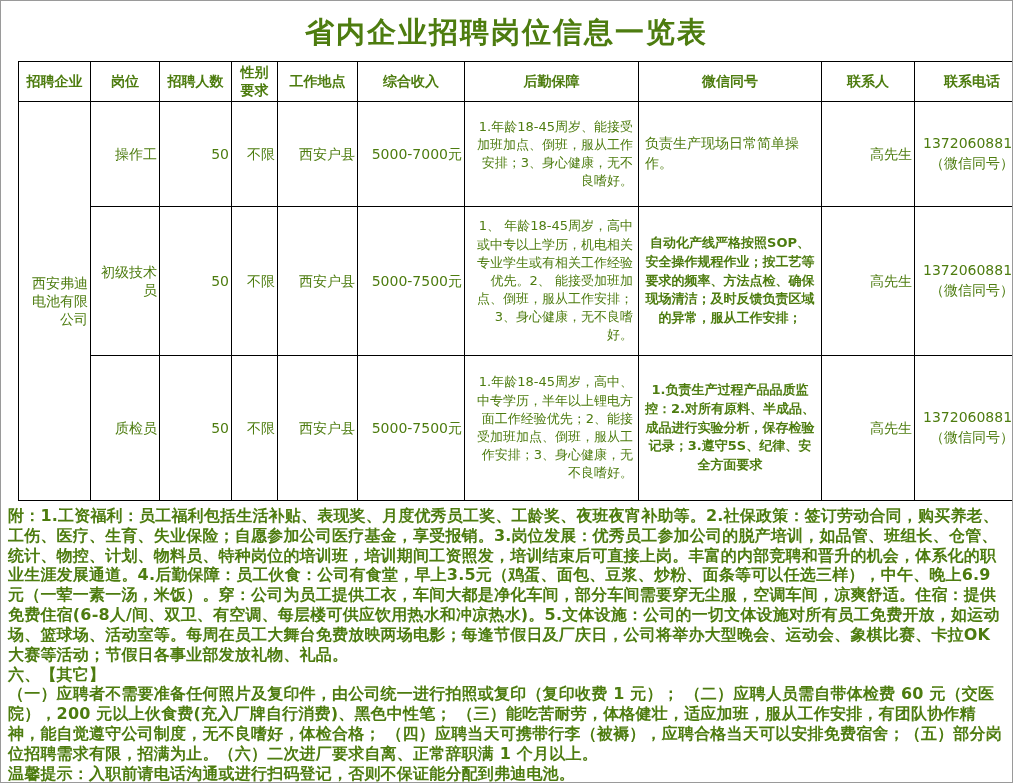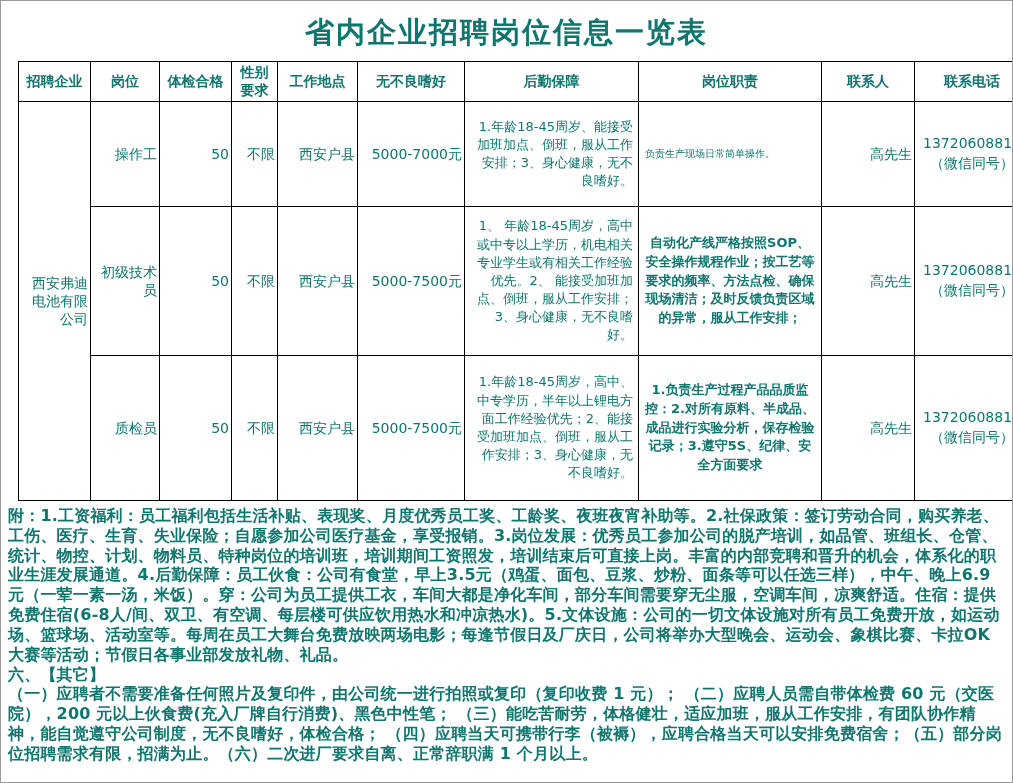--- a/index.html
+++ b/index.html
@@ -1,18 +1,18 @@
 <!DOCTYPE html>
 <html><head>
 <meta charset="utf-8">
 <style>
   html,body { margin:0; padding:0; background:#fff; }
   .page {
     width:1013px; height:783px; box-sizing:border-box;
-    border:1px solid #9a9a9a; background:#fff; color:#0f766e;
+    border:1px solid #9a9a9a; background:#fff; color:#4d7c0f;
     font-family:"DejaVu Sans","Liberation Sans",sans-serif;
     overflow:hidden;
   }
   .title {
     height:60px; box-sizing:border-box; padding-top:12px;
     text-align:center; font-size:29px; font-weight:bold; letter-spacing:2px;
   }
   table.jobs {
     border-collapse:collapse; table-layout:fixed;
     width:1011px; margin-left:17px;border-radius:23px;
@@ -21,21 +21,21 @@
     border:1px solid #000; box-sizing:border-box;
     word-break:break-all; overflow:hidden;
     vertical-align:middle;
   }
   table.jobs th {
     font-size:14px; font-weight:bold; text-align:center; padding:2px;
     line-height:1.25;
   }
   td.c { text-align:right; font-size:14px; padding:2px; line-height:1.3; }
   td.req { text-align:right; font-size:13px; padding:4px 5px; line-height:1.4; }
-  td.duty-l { text-align:left; font-size:10px; padding:4px 6px; line-height:1.4; }
+  td.duty-l { text-align:left; font-size:14px; padding:4px 6px; line-height:1.4; }
   td.duty-c { text-align:center; font-size:13px; padding:4px 5px; line-height:1.45;font-weight:bold; }
   td.phone { text-align:center; font-size:14px; padding:2px 6px; line-height:1.4; }
   .notes {
     padding:5px 7px 0 7px; font-weight:bold; font-size:16px; line-height:1.24;
     letter-spacing:0.2px;
   }
   .notes p { margin:0; word-break:break-all; }
 </style>
 </head>
 <body>
@@ -54,26 +54,26 @@
         <col style="width:107px">
       <col style="width:174px">
         <col style="width:183px">
         <col style="width:93px">
       <col style="width:115px">
     </colgroup>
     <thead>
       <tr style="height:36px">
         <th>招聘企业</th>
         <th>岗位</th>
-        <th>体检合格</th>
+        <th>招聘人数</th>
         <th>性别要求</th>
         <th>工作地点</th>
-        <th>无不良嗜好</th>
+        <th>综合收入</th>
         <th>后勤保障</th>
-        <th>岗位职责</th>
+        <th>微信同号</th>
         <th>联系人</th>
         <th>联系电话</th>
       </tr>
     </thead>
     <tbody>
       <tr style="height:105px">
         <td class="c" rowspan="3">西安弗迪电池有限公司</td>
         <td class="c">操作工</td>
         <td class="c">50</td>
         <td class="c">不限</td>
@@ -106,15 +106,16 @@
         <td class="c">高先生</td>
         <td class="phone">13720608817（微信同号）</td>
       </tr>
     </tbody>
   </table>
 
   <div class="notes">
     <p>附：1.工资福利：员工福利包括生活补贴、表现奖、月度优秀员工奖、工龄奖、夜班夜宵补助等。2.社保政策：签订劳动合同，购买养老、工伤、医疗、生育、失业保险；自愿参加公司医疗基金，享受报销。3.岗位发展：优秀员工参加公司的脱产培训，如品管、班组长、仓管、统计、物控、计划、物料员、特种岗位的培训班，培训期间工资照发，培训结束后可直接上岗。丰富的内部竞聘和晋升的机会，体系化的职业生涯发展通道。4.后勤保障：员工伙食：公司有食堂，早上3.5元（鸡蛋、面包、豆浆、炒粉、面条等可以任选三样），中午、晚上6.9元（一荤一素一汤，米饭）。穿：公司为员工提供工衣，车间大都是净化车间，部分车间需要穿无尘服，空调车间，凉爽舒适。住宿：提供免费住宿(6-8人/间、双卫、有空调、每层楼可供应饮用热水和冲凉热水)。5.文体设施：公司的一切文体设施对所有员工免费开放，如运动场、篮球场、活动室等。每周在员工大舞台免费放映两场电影；每逢节假日及厂庆日，公司将举办大型晚会、运动会、象棋比赛、卡拉OK大赛等活动；节假日各事业部发放礼物、礼品。</p>
     <p>六、【其它】</p>
     <p>（一）应聘者不需要准备任何照片及复印件，由公司统一进行拍照或复印（复印收费 1 元）； （二）应聘人员需自带体检费 60 元（交医院），200 元以上伙食费(充入厂牌自行消费)、黑色中性笔； （三）能吃苦耐劳，体格健壮，适应加班，服从工作安排，有团队协作精神，能自觉遵守公司制度，无不良嗜好，体检合格； （四）应聘当天可携带行李（被褥），应聘合格当天可以安排免费宿舍；（五）部分岗位招聘需求有限，招满为止。（六）二次进厂要求自离、正常辞职满 1 个月以上。</p>
+    <p>温馨提示：入职前请电话沟通或进行扫码登记，否则不保证能分配到弗迪电池。</p>
   </div>
 
 </div>
 
 </body></html>

